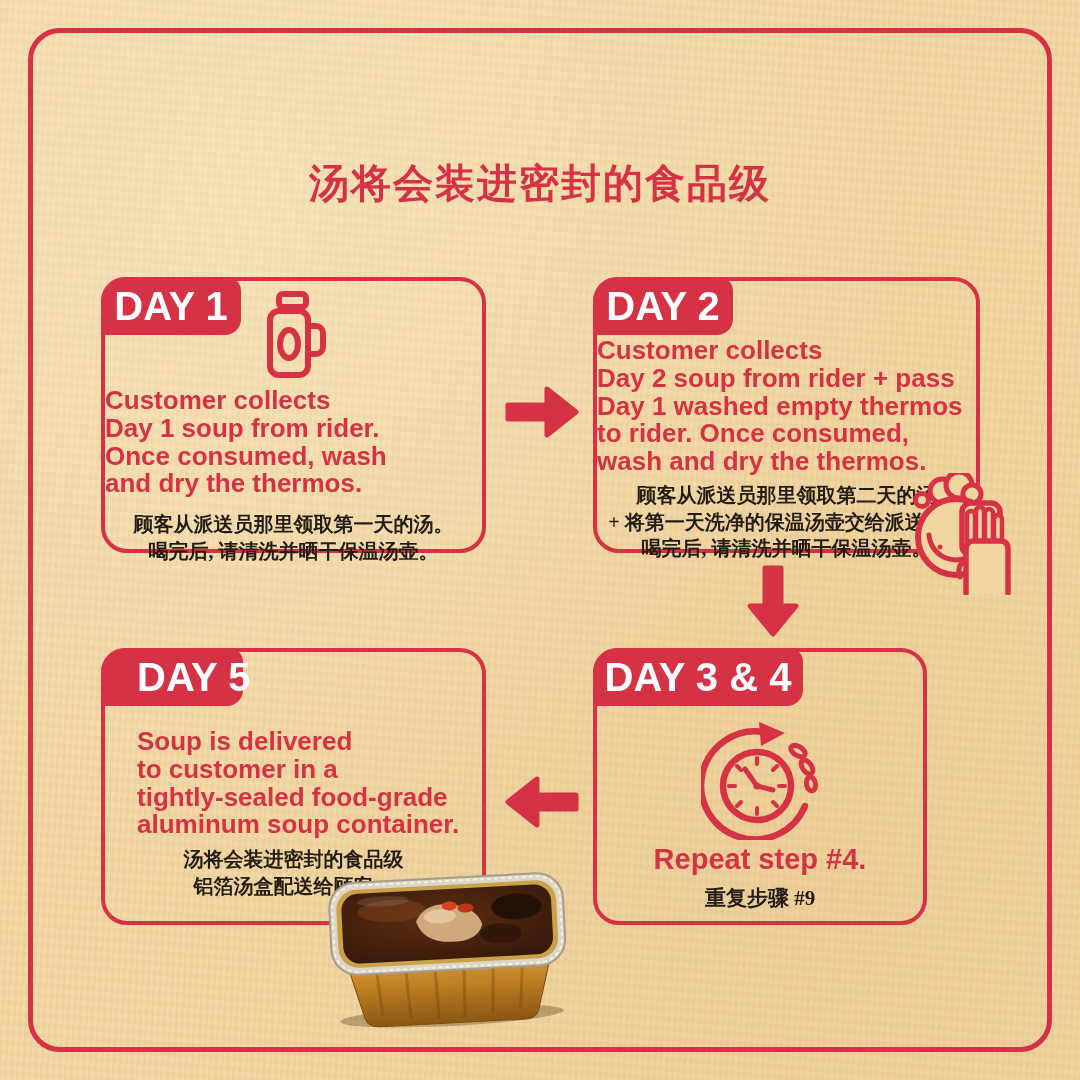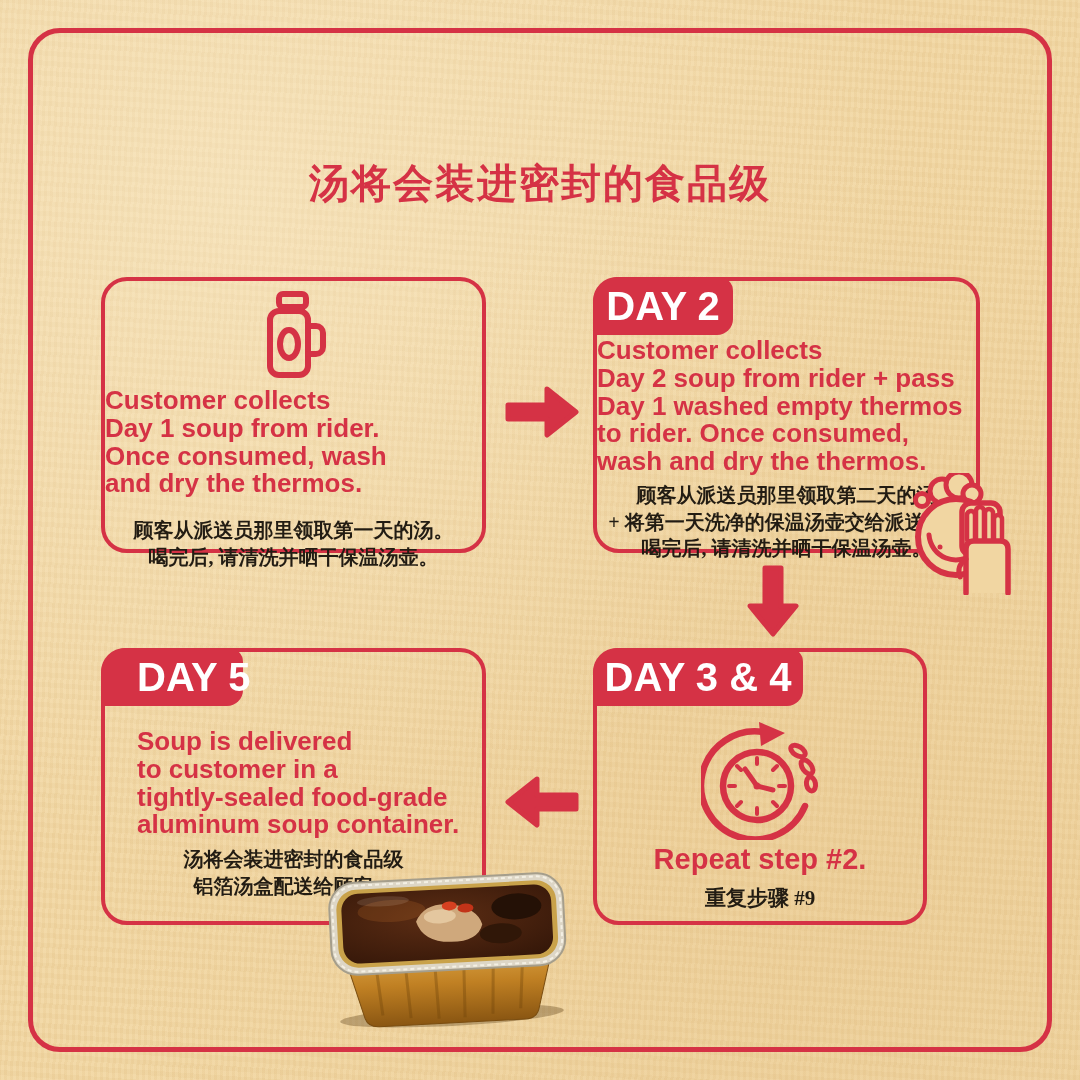--- a/index.html
+++ b/index.html
@@ -62,21 +62,21 @@
     font-weight:bold;font-size:29px;line-height:1.1;white-space:pre-line;
   }
   .zh{
     margin:0;text-align:center;color:var(--ink);
     font-family:"Liberation Serif","DejaVu Serif",serif;
     font-weight:bold;font-size:20px;line-height:1.33;white-space:pre-line;
   }
   .icon-wrap{display:block;}
   .thermos-wrap{margin:10px auto 0;width:72px;height:90px;}
   #card-day1 .en{margin-top:6px;}
-  #card-day1 .zh{margin-top:19px;}
+  #card-day1 .zh{margin-top:13px;}
   #card-day2 .en{margin-top:56px;}
   #card-day2 .zh{margin-top:6px;}
   .stopwatch-wrap{margin:70px auto 0;width:118px;height:118px;}
   #card-day34 .en-big{margin-top:4px;}
   #card-day34 .zh{margin-top:9px;font-size:21px;}
   #card-day5 .en{margin-top:76px;padding-left:32px;}
   #card-day5 .zh{margin-top:7px;}
   .wash-wrap{
     position:absolute;right:-38px;top:192px;width:102px;height:122px;
   }
@@ -92,20 +92,21 @@
 </head>
 <body>
 
 <div class="canvas">
 
   <div class="outer-border"></div>
 
   <h2 class="subtitle">汤将会装进密封的食品级</h2>
 
   <section class="card" id="card-day1">
+    <div class="tab">DAY 1</div>
     <div class="icon-wrap thermos-wrap">
       <svg viewBox="0 0 72 90" fill="none" stroke="#d53245" stroke-width="6" stroke-linejoin="round" stroke-linecap="round">
         <rect x="21" y="3" width="27" height="13" rx="4"></rect>
         <path d="M25,16 v4 M44,16 v4"></path>
         <rect x="12" y="20" width="38" height="64" rx="9"></rect>
         <ellipse cx="31" cy="53" rx="9" ry="14"></ellipse>
         <path d="M50,35 h8 a7,7 0 0 1 7,7 v14 a7,7 0 0 1 -7,7 h-8"></path>
       </svg>
     </div>
     <p class="en">Customer collects
@@ -154,21 +155,21 @@
         <path d="M56,36 v6 M56,92 v-6 M28,64 h6 M84,64 h-6 M36,44 l4,4 M76,84 l-4,-4 M36,84 l4,-4 M76,44 l-4,4" stroke-width="4"></path>
         <path d="M56,64 L44,47 M56,64 L72,68" stroke-width="5"></path>
         <circle cx="56" cy="64" r="3.5" fill="#d53245" stroke="none"></circle>
         <path d="M62,10 A54,54 0 1 0 104,84"></path>
         <polygon points="58,0 84,11 60,24" fill="#d53245" stroke="none"></polygon>
         <ellipse cx="97" cy="29" rx="8" ry="4.5" stroke-width="5" transform="rotate(32 97 29)"></ellipse>
         <ellipse cx="106" cy="45" rx="8" ry="4.5" stroke-width="5" transform="rotate(55 106 45)"></ellipse>
         <ellipse cx="110" cy="62" rx="7" ry="4.5" stroke-width="5" transform="rotate(80 110 62)"></ellipse>
       </svg>
     </div>
-    <p class="en-big">Repeat step #2.</p>
+    <p class="en-big">Repeat step #4.</p>
     <p class="zh">重复步骤 #9</p>
   </section>
 
   <section class="card" id="card-day5">
     <div class="tab">DAY 5</div>
     <p class="en">Soup is delivered
 to customer in a
 tightly-sealed food-grade
 aluminum soup container.</p>
     <p class="zh">汤将会装进密封的食品级

